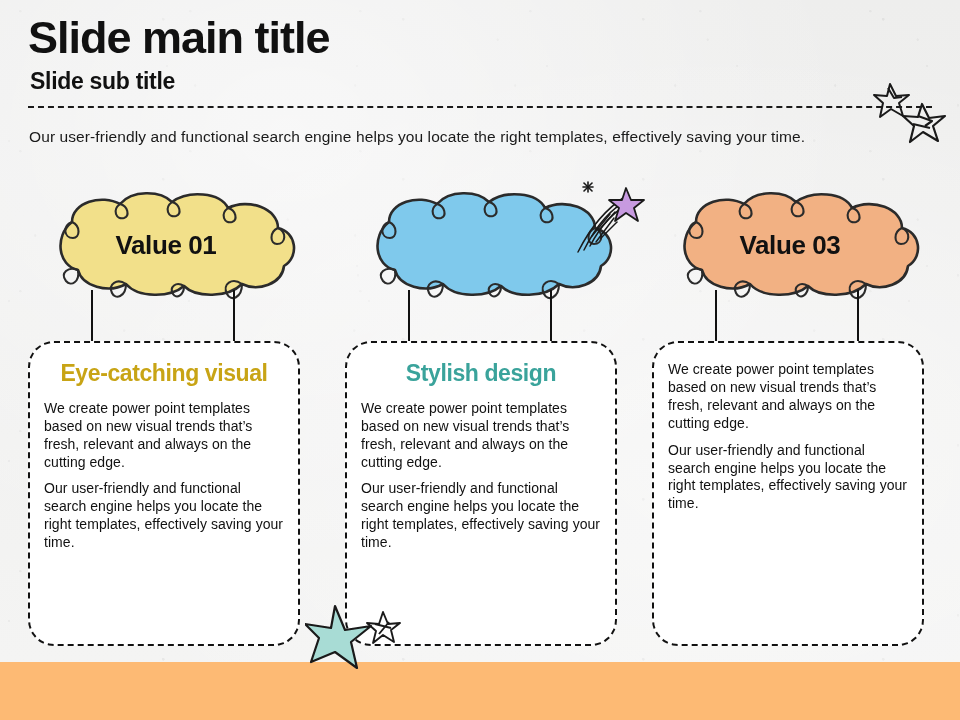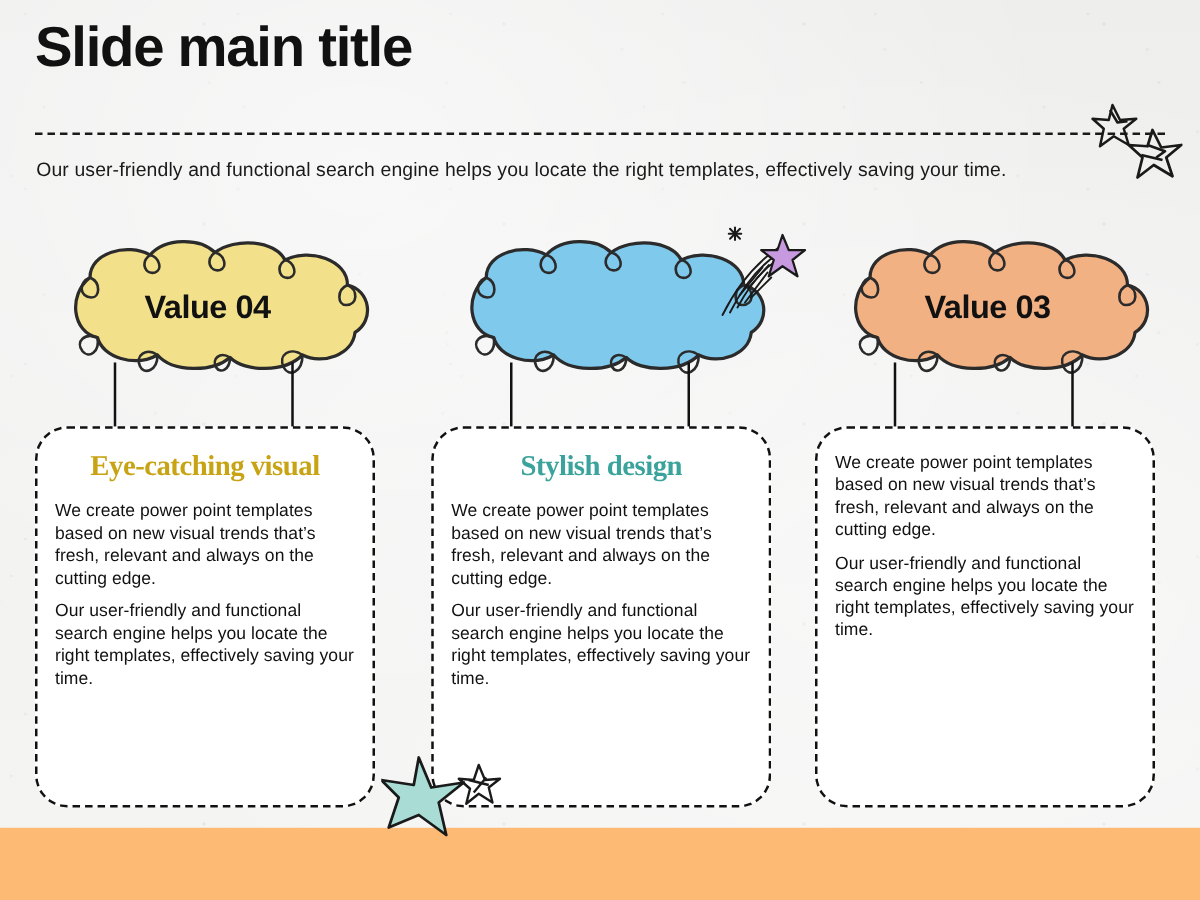--- a/index.html
+++ b/index.html
@@ -83,41 +83,42 @@
   .dot{position:absolute;width:9px;height:9px;border-radius:50%;background:#111;}
 
   
   .card{
     position:absolute;left:8px;top:155px;width:272px;height:305px;
     border:2.4px dashed #111;border-radius:26px;background:#fff;
     box-sizing:border-box;padding:18px 14px 10px;
   }
   .card-h{
     text-align:center;font-size:23px;font-weight:700;line-height:1.08;
-    letter-spacing:-.4px;margin:0 0 14px;font-family:Liberation Serif, serif;
+    letter-spacing:-.4px;margin:0 0 14px;
   }
   .card-p{
     text-align:left;font-size:14px;color:#111;line-height:1.28;
     margin:0 0 9px;letter-spacing:.05px;
   }
 
   
   .deco{position:absolute;}
   #star-top-right{left:872px;top:78px;}
   #star-bottom{left:305px;top:604px;}
   #shooting-star{left:570px;top:178px;}
 </style>
 </head>
 <body>
 
 <div id="slide">
 
   <div class="paper"></div>
 
   <div class="title">Slide main title</div>
+  <div class="subtitle">Slide sub title</div>
   <div class="divider"></div>
   <div class="lead">Our user-friendly and functional  search engine helps you locate the right templates, effectively  saving your time.</div>
 
   <div class="deco" id="star-top-right">
     <svg width="80" height="70" viewBox="0 0 80 70">
       <g fill="none" stroke="#1a1a1a" stroke-width="2" stroke-linejoin="round">
         <path d="M18 6 L24 18 L37 17 L27 25 L31 38 L19 31 L8 39 L11 25 L2 17 L15 18 Z"></path>
         <path d="M16 10 L22 20 L30 19"></path>
       </g>
       <g fill="none" stroke="#1a1a1a" stroke-width="2.2" stroke-linejoin="round">
@@ -141,21 +142,21 @@
           <path d="M208 22 c-8 6 -4 16 4 14 c6 -2 4 -12 -4 -14"></path>
           <path d="M52 36 c-10 4 -8 16 1 16 c7 0 8 -12 -1 -16"></path>
           <path d="M258 42 c9 4 8 16 -1 16 c-7 0 -8 -12 1 -16"></path>
           <path d="M106 98 c-9 -6 -18 0 -14 9 c3 7 14 4 14 -9"></path>
           <path d="M164 100 c-8 -5 -15 1 -11 8 c3 5 11 2 11 -8"></path>
           <path d="M222 98 c-10 -7 -20 0 -15 10 c4 8 15 4 15 -10"></path>
           <path d="M58 84 c-10 -4 -18 3 -12 11 c5 6 14 1 12 -11"></path>
         </g>
       </svg>
     </div>
-    <div class="cloud-label">Value 04</div>
+    <div class="cloud-label">Value 01</div>
 
     <div class="conn" style="left:71px;top:104px;height:56px;"></div>
     <div class="dot" style="left:67px;top:156px;"></div>
     <div class="conn" style="left:213px;top:104px;height:56px;"></div>
     <div class="dot" style="left:209px;top:156px;"></div>
 
     <div class="card">
       <div class="card-h" style="color:#c8a415">Eye-catching visual</div>
       <div class="card-p">We create power point templates based on new visual trends that’s fresh, relevant and always on the cutting edge.</div>
       <div class="card-p">Our user-friendly and functional search engine helps you locate the right templates, effectively saving your time.</div>

